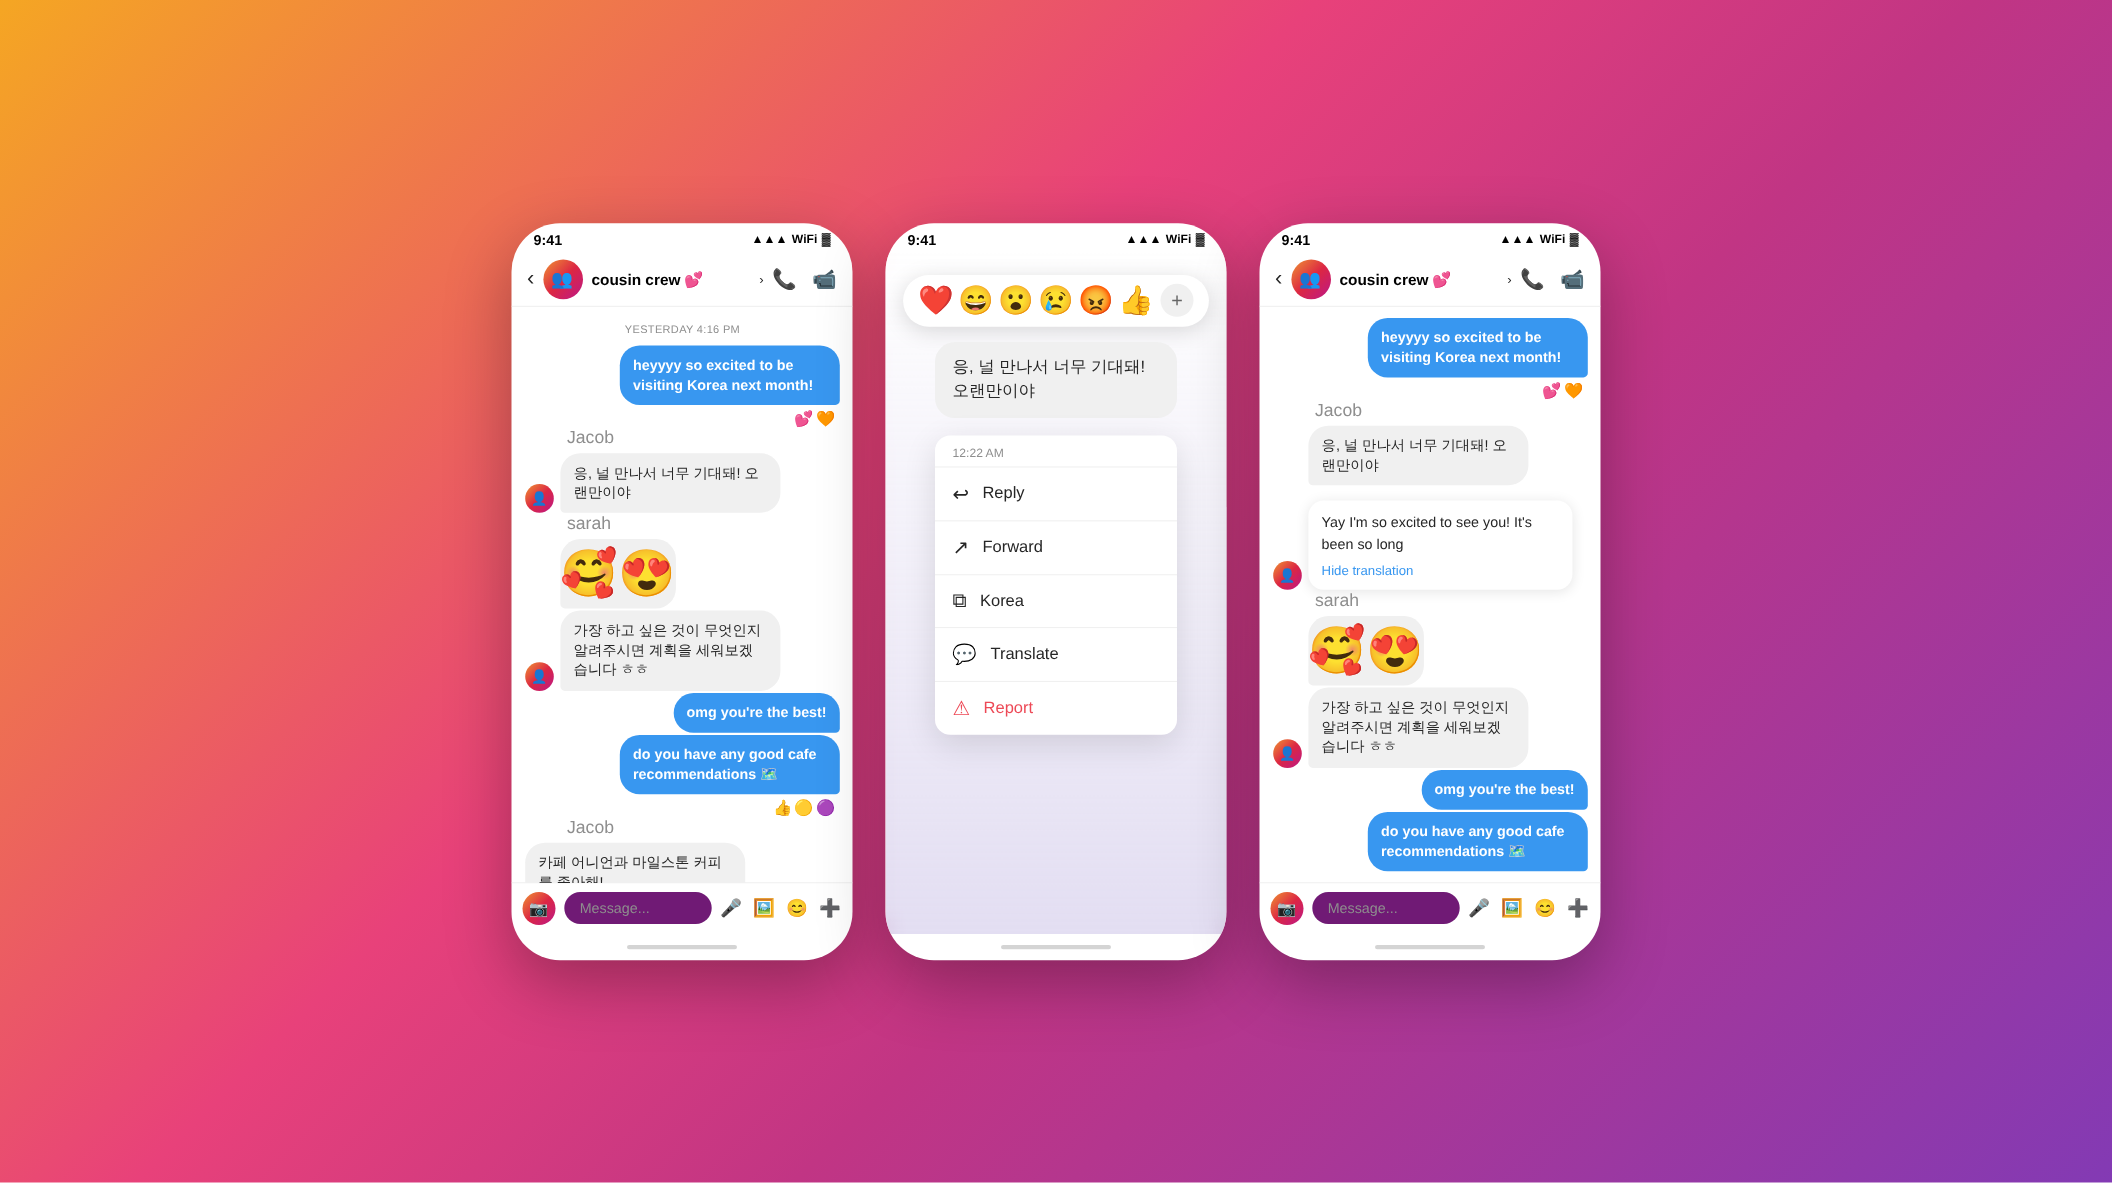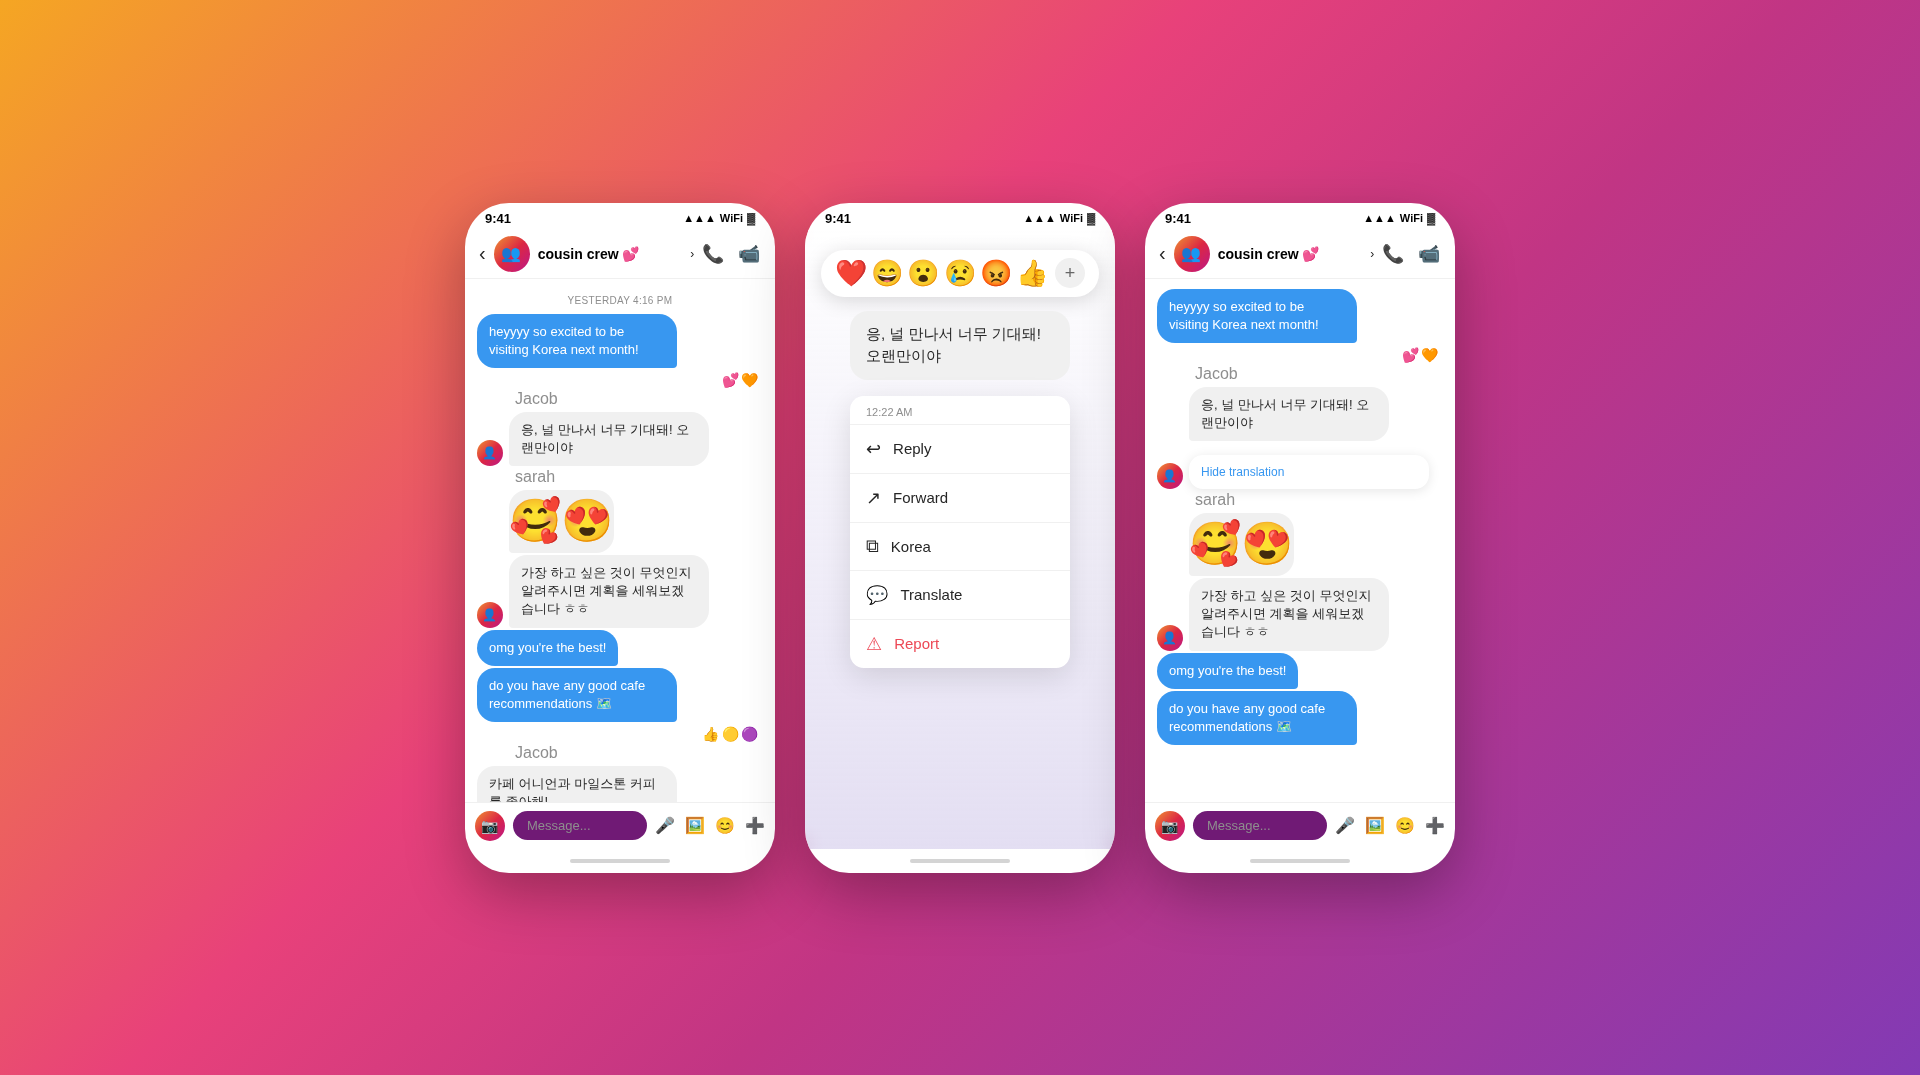--- a/index.html
+++ b/index.html
@@ -101,20 +101,22 @@
       margin-bottom: 2px;
     }
 
     
     .bubble-row {
       display: flex;
       align-items: flex-end;
       gap: 6px;
     }
     .bubble-row.sent {
+      justify-content: flex-end;
+      font-weight: bold;
     }
     .bubble-row.received {
       justify-content: flex-start;
     }
 
     .mini-avatar {
       width: 26px;
       height: 26px;
       border-radius: 50%;
       background: linear-gradient(135deg, #f09433, #dc2743, #bc1888);
@@ -507,20 +509,21 @@
         <span>💕</span>
         <span>🧡</span>
       </div>
 
     <div class="sender-label">Jacob</div>
     <div class="bubble-row received">
       <div class="mini-avatar">👤</div>
       <div style="display:flex;flex-direction:column;gap:4px;max-width:200px;">
         <div class="bubble received">응, 널 만나서 너무 기대돼! 오랜만이야</div>
         <div class="translation-card" style="background:#fff;border-radius:14px;padding:10px 12px;box-shadow:0 2px 12px rgba(0,0,0,0.1);margin-left:0;">
+          <div class="translation-text">Yay I'm so excited to see you! It's been so long</div>
           <div class="hide-translation">Hide translation</div>
         </div>
       </div>
     </div>
 
     <div class="sender-label">sarah</div>
     <div class="bubble-row received">
       <div class="mini-avatar-placeholder"></div>
       <div class="bubble received bubble-emoji">🥰😍</div>
     </div>

